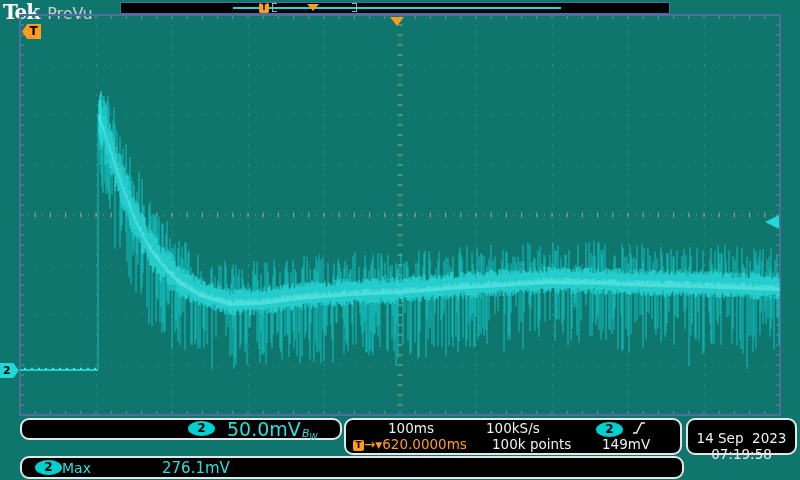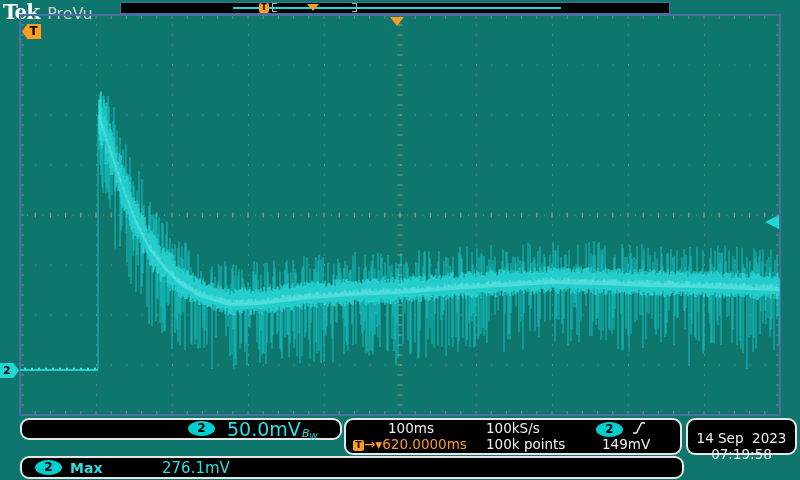--- a/index.html
+++ b/index.html
@@ -47,21 +47,21 @@
   .orange{color:#ff9d1e;}
   .ch-scale{position:absolute;left:205px;top:1px;font-size:19px;line-height:17px;}
   .ch-bw{position:absolute;left:280px;top:2px;font-size:11px;line-height:24px;font-style:italic;}
   .ch-bw sub{font-size:8px;}
   .acq-item{position:absolute;font-size:13.5px;line-height:15px;white-space:nowrap;}
   .delay-chip{display:inline-block;width:11px;height:11px;background:#ff9d1e;border-radius:2px;
               color:#000;font-size:9px;font-weight:bold;text-align:center;line-height:11px;
               vertical-align:1px;}
   .delay-tri{font-size:9px;vertical-align:1px;}
   .date-line{font-size:13.5px;line-height:16px;text-align:center;white-space:pre;}
-  .meas-label{position:absolute;left:48px;top:1px;font-size:14px;line-height:19px;font-weight:bold;}
+  .meas-label{position:absolute;left:40px;top:1px;font-size:14px;line-height:19px;}
   .meas-value{position:absolute;left:140px;top:0px;font-size:15px;line-height:20px;}
 </style>
 </head>
 <body>
 
 <div class="screen">
 
   <div class="logo-row">
     <span class="tek">Tek</span><span class="prevu">PreVu</span>
   </div>
@@ -96,21 +96,21 @@
   </div>
 
   <div class="box acq-box">
     <span class="acq-item white" style="left:8px;top:1px;margin-left:34px;">100ms</span>
     <span class="acq-item white" style="left:140px;top:1px;">100kS/s</span>
     <span class="badge" style="left:250px;top:2px;">2</span>
     <span class="acq-item" style="left:286px;top:1px;"><svg width="14" height="14" viewBox="0 0 14 14">
           <path d="M1,12 L4.5,12 L9.5,2 L13,2" stroke="#f0f0f0" fill="none" stroke-width="1.4"></path>
         </svg></span>
     <span class="acq-item orange" style="left:7px;top:17px;"><span class="delay-chip">T</span><span>→</span><span class="delay-tri">▼</span><span>620.0000ms</span></span>
-    <span class="acq-item white" style="left:140px;top:17px;">100k points</span>
+    <span class="acq-item white" style="left:146px;top:17px;">100k points</span>
     <span class="acq-item white" style="left:256px;top:17px;">149mV</span>
   </div>
 
   <div class="box date-box">
     <div class="date-line white">14 Sep  2023</div>
     <div class="date-line white">07:19:58</div>
   </div>
 
   <div class="box meas-box">
     <span class="badge" style="left:13px;top:2px;">2</span>

